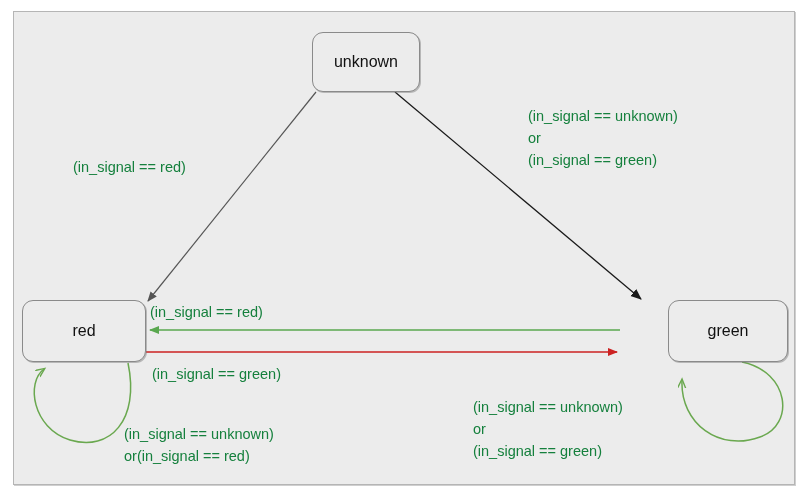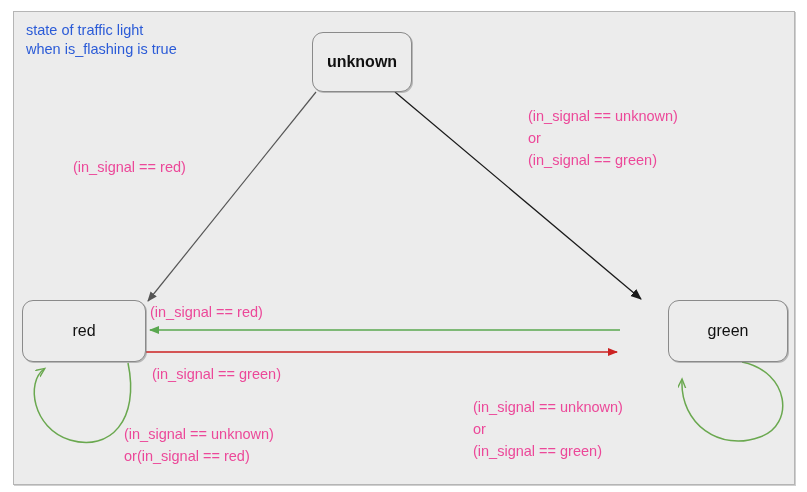--- a/index.html
+++ b/index.html
@@ -58,35 +58,33 @@
     position: absolute;
     left: 26px;
     top: 21px;
     color: #2b5bd7;
     font-size: 14.5px;
     line-height: 19px;
     white-space: pre-line;
   }
   .edge-label {
     position: absolute;
-    color: #ec4899;
+    color: #15803d;
     font-size: 14.5px;
     line-height: 22px;
     white-space: pre-line;
   }
 </style>
 </head>
 <body>
 
 <div id="diagram-root">
 
   <div class="canvas-frame"></div>
 
-  <div class="diagram-title">state of traffic light
-when is_flashing is true</div>
 
   <svg class="edges" viewBox="0 0 807 492" xmlns="http://www.w3.org/2000/svg">
     <defs>
       <marker id="ah-gray" markerWidth="11" markerHeight="11" refX="9" refY="4" orient="auto" markerUnits="userSpaceOnUse">
         <path d="M0,0 L10,4 L0,8 z" fill="#555555"></path>
       </marker>
       <marker id="ah-black" markerWidth="13" markerHeight="13" refX="10" refY="4.5" orient="auto" markerUnits="userSpaceOnUse">
         <path d="M0,0 L11,4.5 L0,9 z" fill="#1a1a1a"></path>
       </marker>
       <marker id="ah-green" markerWidth="11" markerHeight="11" refX="9" refY="4" orient="auto" markerUnits="userSpaceOnUse">
@@ -106,21 +104,21 @@
 
     <line x1="620" y1="330" x2="150" y2="330" stroke="#5aa84f" stroke-width="1.3" marker-end="url(#ah-green)"></line>
 
     <line x1="146" y1="352" x2="617" y2="352" stroke="#cc2222" stroke-width="1.3" marker-end="url(#ah-red)"></line>
 
     <path d="M 128 363 C 140 420, 110 452, 70 440 C 32 428, 26 382, 44 369" fill="none" stroke="#6aa84f" stroke-width="1.5" marker-end="url(#ah-loop)"></path>
 
     <path d="M 742 362 C 790 372, 795 425, 760 437 C 720 452, 680 424, 682 380" fill="none" stroke="#6aa84f" stroke-width="1.5" marker-end="url(#ah-loop)"></path>
   </svg>
 
-  <div class="state-node" style="left:312px; top:32px; width:100px; height:60px;font-weight:bold;">
+  <div class="state-node" style="left:312px; top:32px; width:108px; height:60px;">
     <span class="state-label">unknown</span>
   </div>
 
   <div class="state-node" style="left:22px; top:300px; width:124px; height:62px;">
     <span class="state-label">red</span>
   </div>
 
   <div class="state-node" style="left:620px; top:300px; width:120px; height:62px;margin-left:48px;">
     <span class="state-label">green</span>
   </div>

